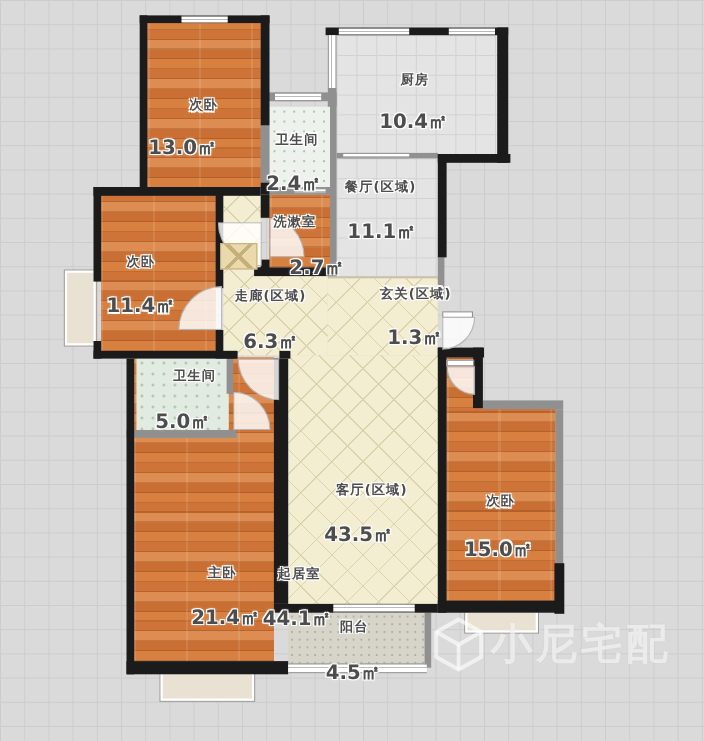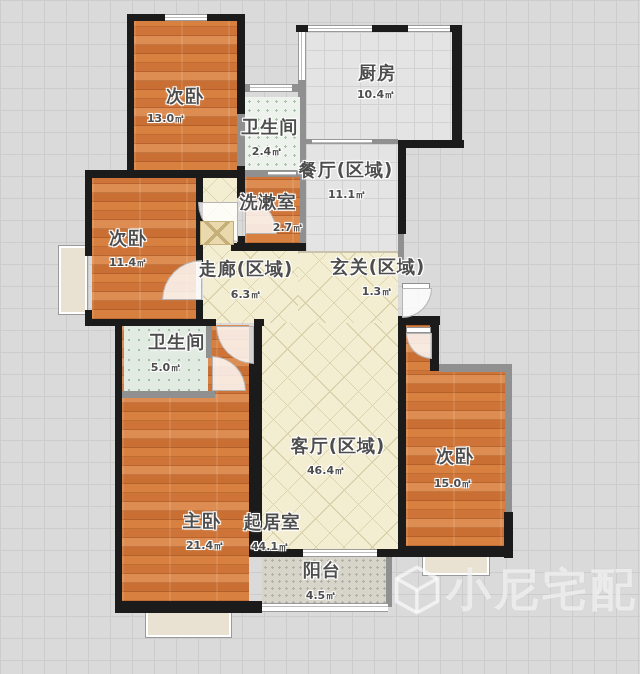--- a/index.html
+++ b/index.html
@@ -44,25 +44,25 @@
   
   .arc{position:absolute;background:rgba(255,255,255,0.82);border:1px solid #b5b5b5;z-index:5;box-sizing:border-box;}
   .leaf{position:absolute;background:#ffffff;border:1px solid #8f8f8f;z-index:5;box-sizing:border-box;}
   .threshold{position:absolute;background-color:#e9d9ad;border:1px solid #c6b07a;z-index:5;box-sizing:border-box;
     background-image:linear-gradient(45deg,transparent 45%,#c6b07a 45% 55%,transparent 55%),
                      linear-gradient(-45deg,transparent 45%,#c6b07a 45% 55%,transparent 55%);}
   
   .lbl{position:absolute;transform:translate(-50%,-50%);z-index:6;white-space:nowrap;text-align:center;
     color:#4d4d4d;font-weight:bold;
     text-shadow:-1px -1px 0 #fff,1px -1px 0 #fff,-1px 1px 0 #fff,1px 1px 0 #fff,0 0 3px #fff;}
-  .lbl.name{font-size:18px;letter-spacing:1px;}
-  .lbl.area{font-size:11px;}
+  .lbl.name{font-size:12px;letter-spacing:1px;}
+  .lbl.area{font-size:18px;margin-top:16px;}
   
   .wm{position:absolute;z-index:7;display:flex;align-items:center;gap:6px;}
-  .wm-text{font-size:45px;font-weight:bold;color:rgba(255,255,255,0.62);letter-spacing:3px;
+  .wm-text{font-size:38px;font-weight:bold;color:rgba(255,255,255,0.62);letter-spacing:3px;
     text-shadow:0 0 1px rgba(180,180,180,0.4);}
 </style>
 </head>
 <body>
 
 <div class="plan">
 
   <div class="floor wood" style="left:134px;top:21px;width:103px;height:150px;"></div>
   <div class="floor tile-bath" style="left:245px;top:97px;width:55px;height:73px;"></div>
   <div class="floor tile-gray" style="left:306px;top:32px;width:146px;height:108px;"></div>
@@ -167,21 +167,21 @@
   <div class="lbl name" style="left:246px;top:269px;">走廊(区域)</div>
   <div class="lbl area" style="left:246px;top:294px;">6.3㎡</div>
 
   <div class="lbl name" style="left:378px;top:267px;">玄关(区域)</div>
   <div class="lbl area" style="left:377px;top:291px;">1.3㎡</div>
 
   <div class="lbl name" style="left:177px;top:342px;">卫生间</div>
   <div class="lbl area" style="left:166px;top:367px;">5.0㎡</div>
 
   <div class="lbl name" style="left:328px;top:446px;padding-left:20px;">客厅(区域)</div>
-  <div class="lbl area" style="left:326px;top:470px;">46.4㎡</div>
+  <div class="lbl area" style="left:326px;top:470px;">43.5㎡</div>
 
   <div class="lbl name" style="left:202px;top:521px;">主卧</div>
   <div class="lbl area" style="left:205px;top:545px;">21.4㎡</div>
 
   <div class="lbl name" style="left:272px;top:522px;">起居室</div>
   <div class="lbl area" style="left:270px;top:546px;">44.1㎡</div>
 
   <div class="lbl name" style="left:455px;top:456px;">次卧</div>
   <div class="lbl area" style="left:453px;top:483px;">15.0㎡</div>
 

